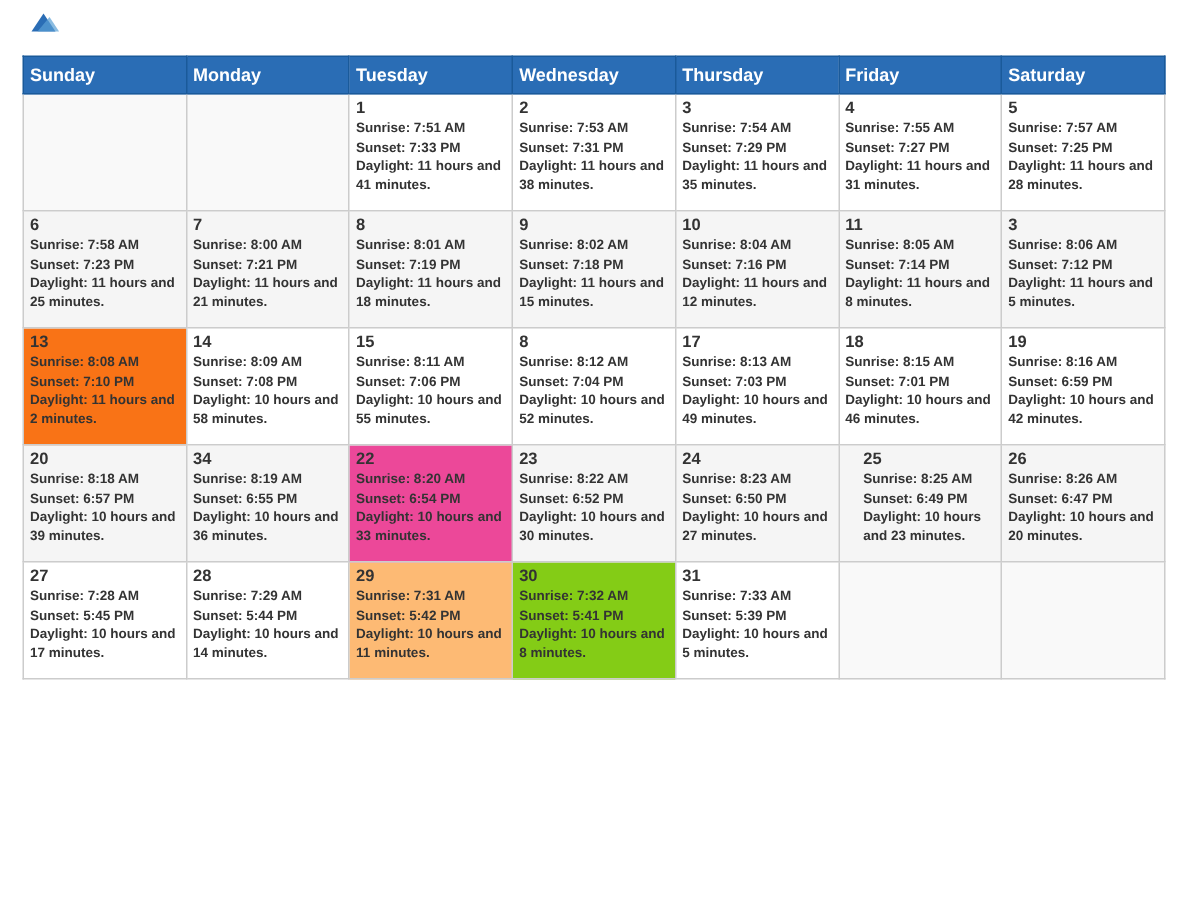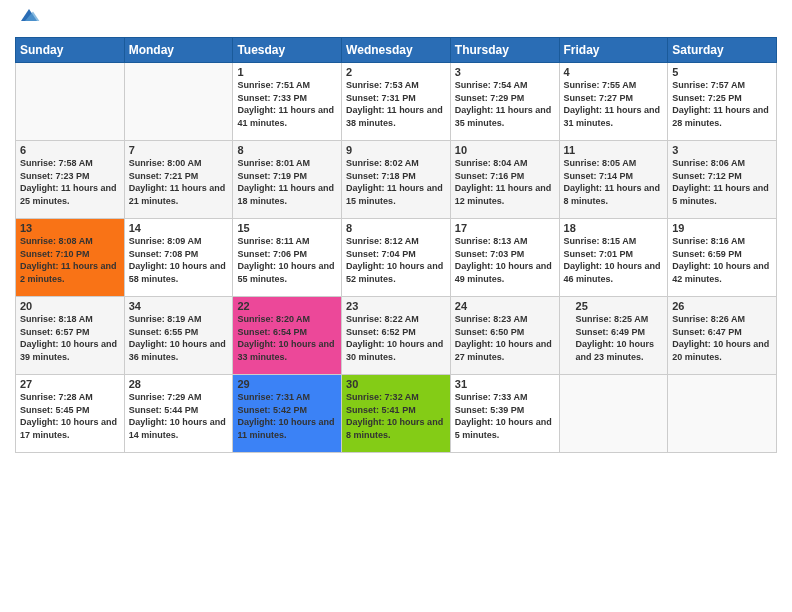--- a/index.html
+++ b/index.html
@@ -259,21 +259,21 @@
         </tr>
         <tr>
           <td style="background: rgb(255, 255, 255);">
             <span class="day-number">27</span>
             <div class="day-info">Sunrise: 7:28 AM<br>Sunset: 5:45 PM<br>Daylight: 10 hours and 17 minutes.</div>
           </td>
           <td style="background: rgb(255, 255, 255);">
             <span class="day-number">28</span>
             <div class="day-info">Sunrise: 7:29 AM<br>Sunset: 5:44 PM<br>Daylight: 10 hours and 14 minutes.</div>
           </td>
-          <td style="background: #3b82f6;">
+          <td style="background: #fdba74;">
             <span class="day-number">29</span>
             <div class="day-info">Sunrise: 7:31 AM<br>Sunset: 5:42 PM<br>Daylight: 10 hours and 11 minutes.</div>
           </td>
           <td style="background: #84cc16;">
             <span class="day-number">30</span>
             <div class="day-info">Sunrise: 7:32 AM<br>Sunset: 5:41 PM<br>Daylight: 10 hours and 8 minutes.</div>
           </td>
           <td style="background: rgb(255, 255, 255);">
             <span class="day-number">31</span>
             <div class="day-info">Sunrise: 7:33 AM<br>Sunset: 5:39 PM<br>Daylight: 10 hours and 5 minutes.</div>

